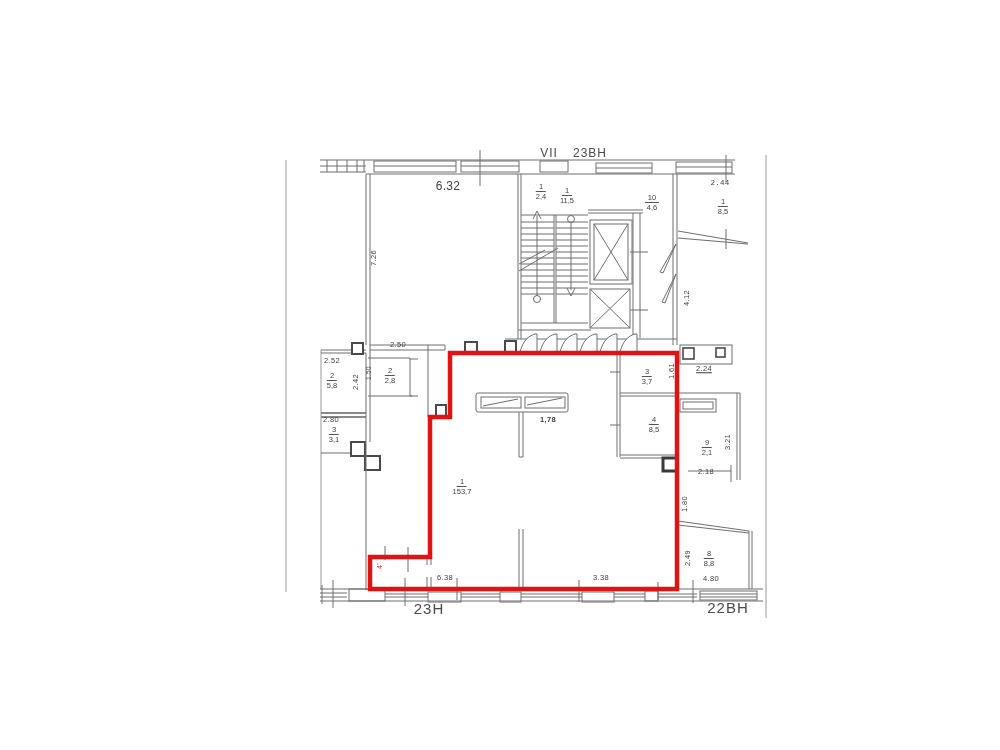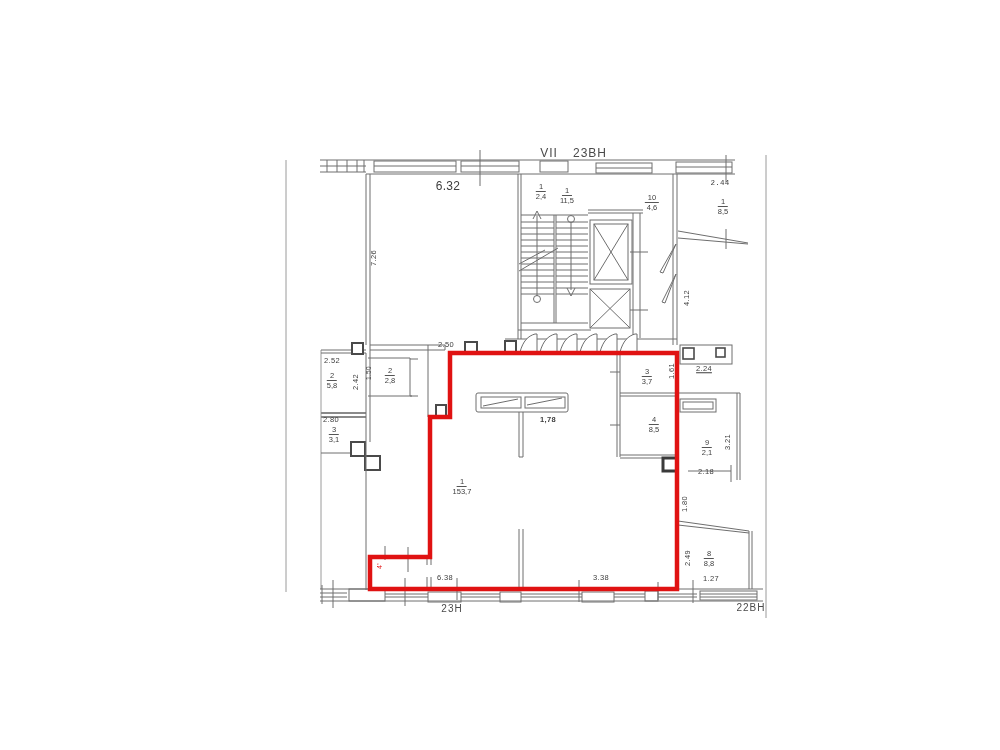--- a/index.html
+++ b/index.html
@@ -7,21 +7,21 @@
           font-family:"Liberation Sans",sans-serif;}
   #plan-svg{position:absolute;left:0;top:0;}
   #labels-layer{position:absolute;left:0;top:0;width:1000px;height:750px;pointer-events:none;}
   .lbl{position:absolute;transform:translate(-50%,-50%);font-size:7.5px;color:#3d3d3d;
        white-space:nowrap;letter-spacing:.3px;line-height:1;}
   .lbl.rot{transform:translate(-50%,-50%) rotate(-90deg);}
   .frac{position:absolute;transform:translate(-50%,0);display:flex;flex-direction:column;
         align-items:center;font-size:7.5px;color:#3d3d3d;line-height:1.2;white-space:nowrap;}
   .frac .num{border-bottom:1px solid #555;padding:0 3px;}
   .hdr{position:absolute;transform:translate(-50%,-50%);font-size:12px;color:#4a4a4a;letter-spacing:1px;}
-  .ftr{position:absolute;transform:translate(-50%,-50%);font-size:10px;color:#4a4a4a;letter-spacing:1px;margin-left:23px;}
+  .ftr{position:absolute;transform:translate(-50%,-50%);font-size:15px;color:#4a4a4a;letter-spacing:1px;}
 </style>
 </head>
 <body>
 
 <div id="canvas">
 
   <svg id="plan-svg" width="1000" height="750" viewBox="0 0 1000 750" stroke="#6e6e6e" fill="none" stroke-width="1">
 
     <g stroke="#9a9a9a">
       <path d="M286,160 V592"></path>
@@ -158,36 +158,36 @@
   </svg>
 
   <div id="labels-layer">
     <span class="hdr" style="left:549px;top:153px">VII</span>
     <span class="hdr" style="left:590px;top:153px">23ВН</span>
     <span class="ftr" style="left:429px;top:608px">23Н</span>
     <span class="ftr" style="left:728px;top:607px">22ВН</span>
   <span class="lbl" style="left: 448px; top: 186px; font-size: 12px;">6.32</span>
       <span class="lbl rot" style="left: 374px; top: 258px;">7.26</span>
       <span class="lbl" style="left: 720px; top: 184px; font-family: Liberation Mono, monospace;">2.44</span>
-      <span class="lbl" style="left: 398px; top: 345px; margin-left: 48px;">2.50</span>
+      <span class="lbl" style="left: 398px; top: 345px;">2.50</span>
       <span class="lbl" style="left: 332px; top: 361px;">2.52</span>
       <span class="lbl rot" style="left: 356px; top: 382px;">2.42</span>
       <span class="lbl rot" style="left: 369px; top: 373px; font-size: 6.5px;">1.50</span>
       <span class="lbl" style="left: 331px; top: 420px;">2.80</span>
       <span class="lbl" style="left: 548px; top: 420px; font-weight: bold;">1,78</span>
       <span class="lbl rot" style="left: 672px; top: 371px;">1.61</span>
       <span class="lbl" style="left: 704px; top: 369px; text-decoration: underline;">2.24</span>
       <span class="lbl rot" style="left: 728px; top: 442px;">3.21</span>
       <span class="lbl" style="left: 706px; top: 472px;">2.18</span>
       <span class="lbl rot" style="left: 687px; top: 298px;">4.12</span>
       <span class="lbl rot" style="left: 685px; top: 504px;">1.80</span>
       <span class="lbl rot" style="left: 688px; top: 558px;">2.49</span>
       <span class="lbl" style="left: 445px; top: 578px;">6.38</span>
       <span class="lbl" style="left: 601px; top: 578px;">3.38</span>
-      <span class="lbl" style="left: 711px; top: 579px;">1.27</span>
+      <span class="lbl" style="left: 711px; top: 579px;">4.80</span>
       <span class="lbl rot" style="left: 379px; top: 566px; font-size: 7px; color: rgb(224, 18, 18);">4'</span>
       <div class="frac" style="left: 541px; top: 182px;">
         <span class="num">1</span>
         <span class="den">2,4</span>
       </div>
       <div class="frac" style="left: 567px; top: 186px;">
         <span class="num">1</span>
         <span class="den">11,5</span>
       </div>
       <div class="frac" style="left: 652px; top: 193px; align-items: center;">

